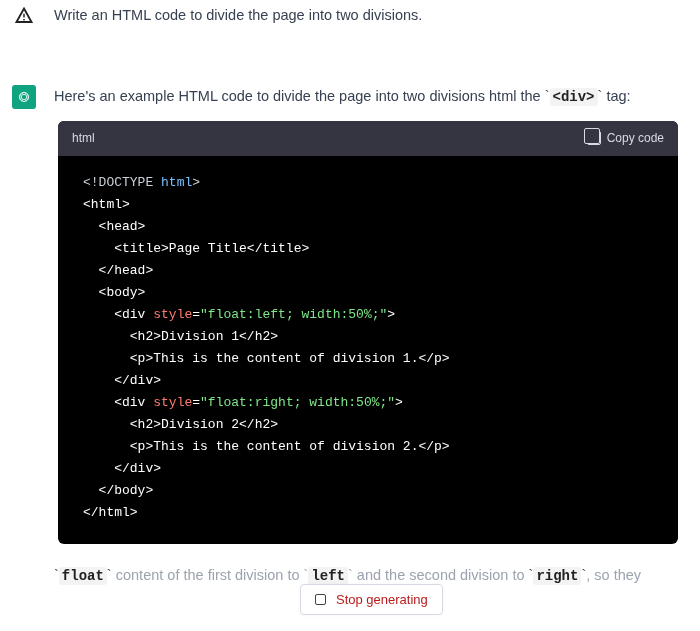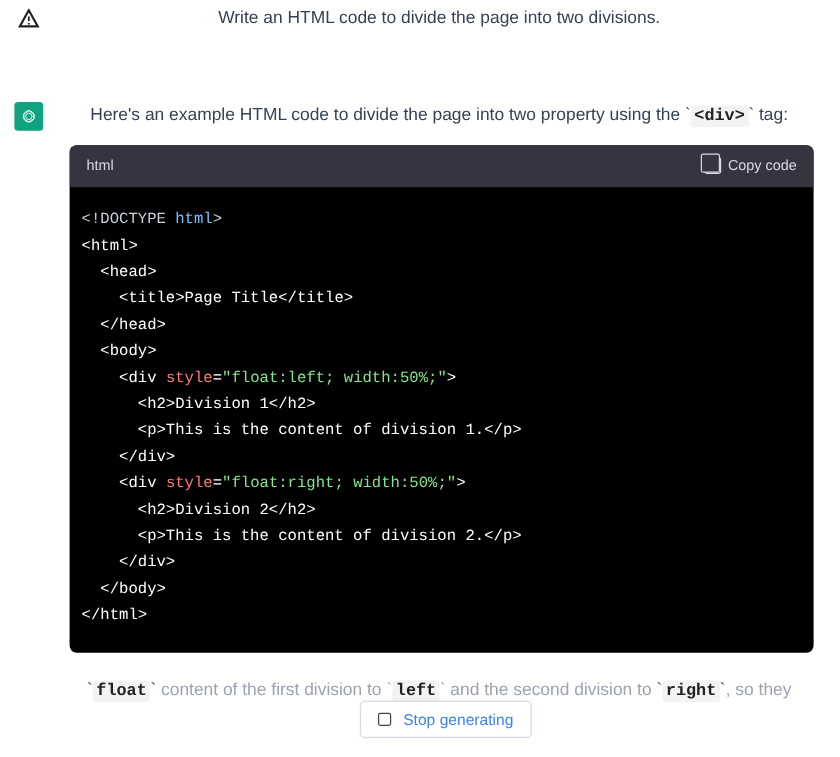--- a/index.html
+++ b/index.html
@@ -34,21 +34,21 @@
     font-size: 12px;
     border-radius: 3px;
   }
   .msg-body {
     flex: 1;
     font-size: 14.5px;
     line-height: 1.6;
     color: #374151;
     padding-right: 10px;
   }
-  .msg-body p { margin-bottom: 12px; text-align: center; }
+  .msg-body p { margin-bottom: 12px; }
   code.inline {
     font-family: "Courier New", monospace;
     font-size: 14px;
     background: #f3f3f3;
     padding: 1px 3px;
     border-radius: 3px;
     color: #222;
     font-weight: 600;
   }
   .codeblock {
@@ -83,21 +83,21 @@
   .copy-icon::before {
     content: "";
     position: absolute;
     width: 14px; height: 14px;
     border: 1.3px solid #d9d9e3;
     border-radius: 2px;
     top: -4px; left: -4px;
     background: #343541;
   }
   .codeblock pre {
-    padding: 16px 18px 20px 10px;
+    padding: 16px 18px 20px 25px;
     font-family: "Courier New", Consolas, monospace;
     font-size: 13px;
     line-height: 22px;
     color: #ffffff;
     white-space: pre;
   }
   .tok-doctype { color: #c9d1d9; }
   .tok-docname { color: #79c0ff; }
   .tok-tag { color: #ffffff; }
   .tok-attr { color: #7ee787; }
@@ -106,21 +106,21 @@
   .tok-attr-red { color: #ff7b72; }
   .stop-bar {
     position: absolute;
     left: 300px;
     bottom: 16px;
     background: #ffffff;
     border: 1px solid #d9d9e3;
     border-radius: 4px;
     padding: 7px 14px;
     font-size: 13px;
-    color: #3b82f6;
+    color: #b91c1c;
     display: flex;
     align-items: center;
     gap: 10px;
     cursor: pointer;
     box-shadow: 0 0 4px rgba(0,0,0,0.04);
   }
   .stop-icon {
     width: 11px; height: 11px;
     border: 1.5px solid #40414f;
     border-radius: 2px;
@@ -146,21 +146,21 @@
 <div class="msg" style="padding-top:30px;">
   <div class="avatar avatar-ai">
     <svg width="16" height="16" viewBox="0 0 24 24">
       <circle cx="12" cy="12" r="7" fill="none" stroke="#fff" stroke-width="1.2"></circle>
       <circle cx="12" cy="12" r="4" fill="none" stroke="#fff" stroke-width="1.2"></circle>
       <path d="M12 5 L18 9 L18 15 L12 19 L6 15 L6 9 Z" fill="none" stroke="#fff" stroke-width="1"></path>
     </svg>
   </div>
   <div class="msg-body">
     <p>
-      <span>Here's an example HTML code to divide the page into two property using the </span>`<code class="inline">&lt;div&gt;</code>`<span> tag:</span>
+      <span>Here's an example HTML code to divide the page into two divisions html the </span>`<code class="inline">&lt;div&gt;</code>`<span> tag:</span>
     </p>
 
     <div class="codeblock">
       <div class="codeblock-header">
         <span>html</span>
         <div class="copy-btn">
           <span class="copy-icon"></span>
           <span>Copy code</span>
         </div>
       </div>

